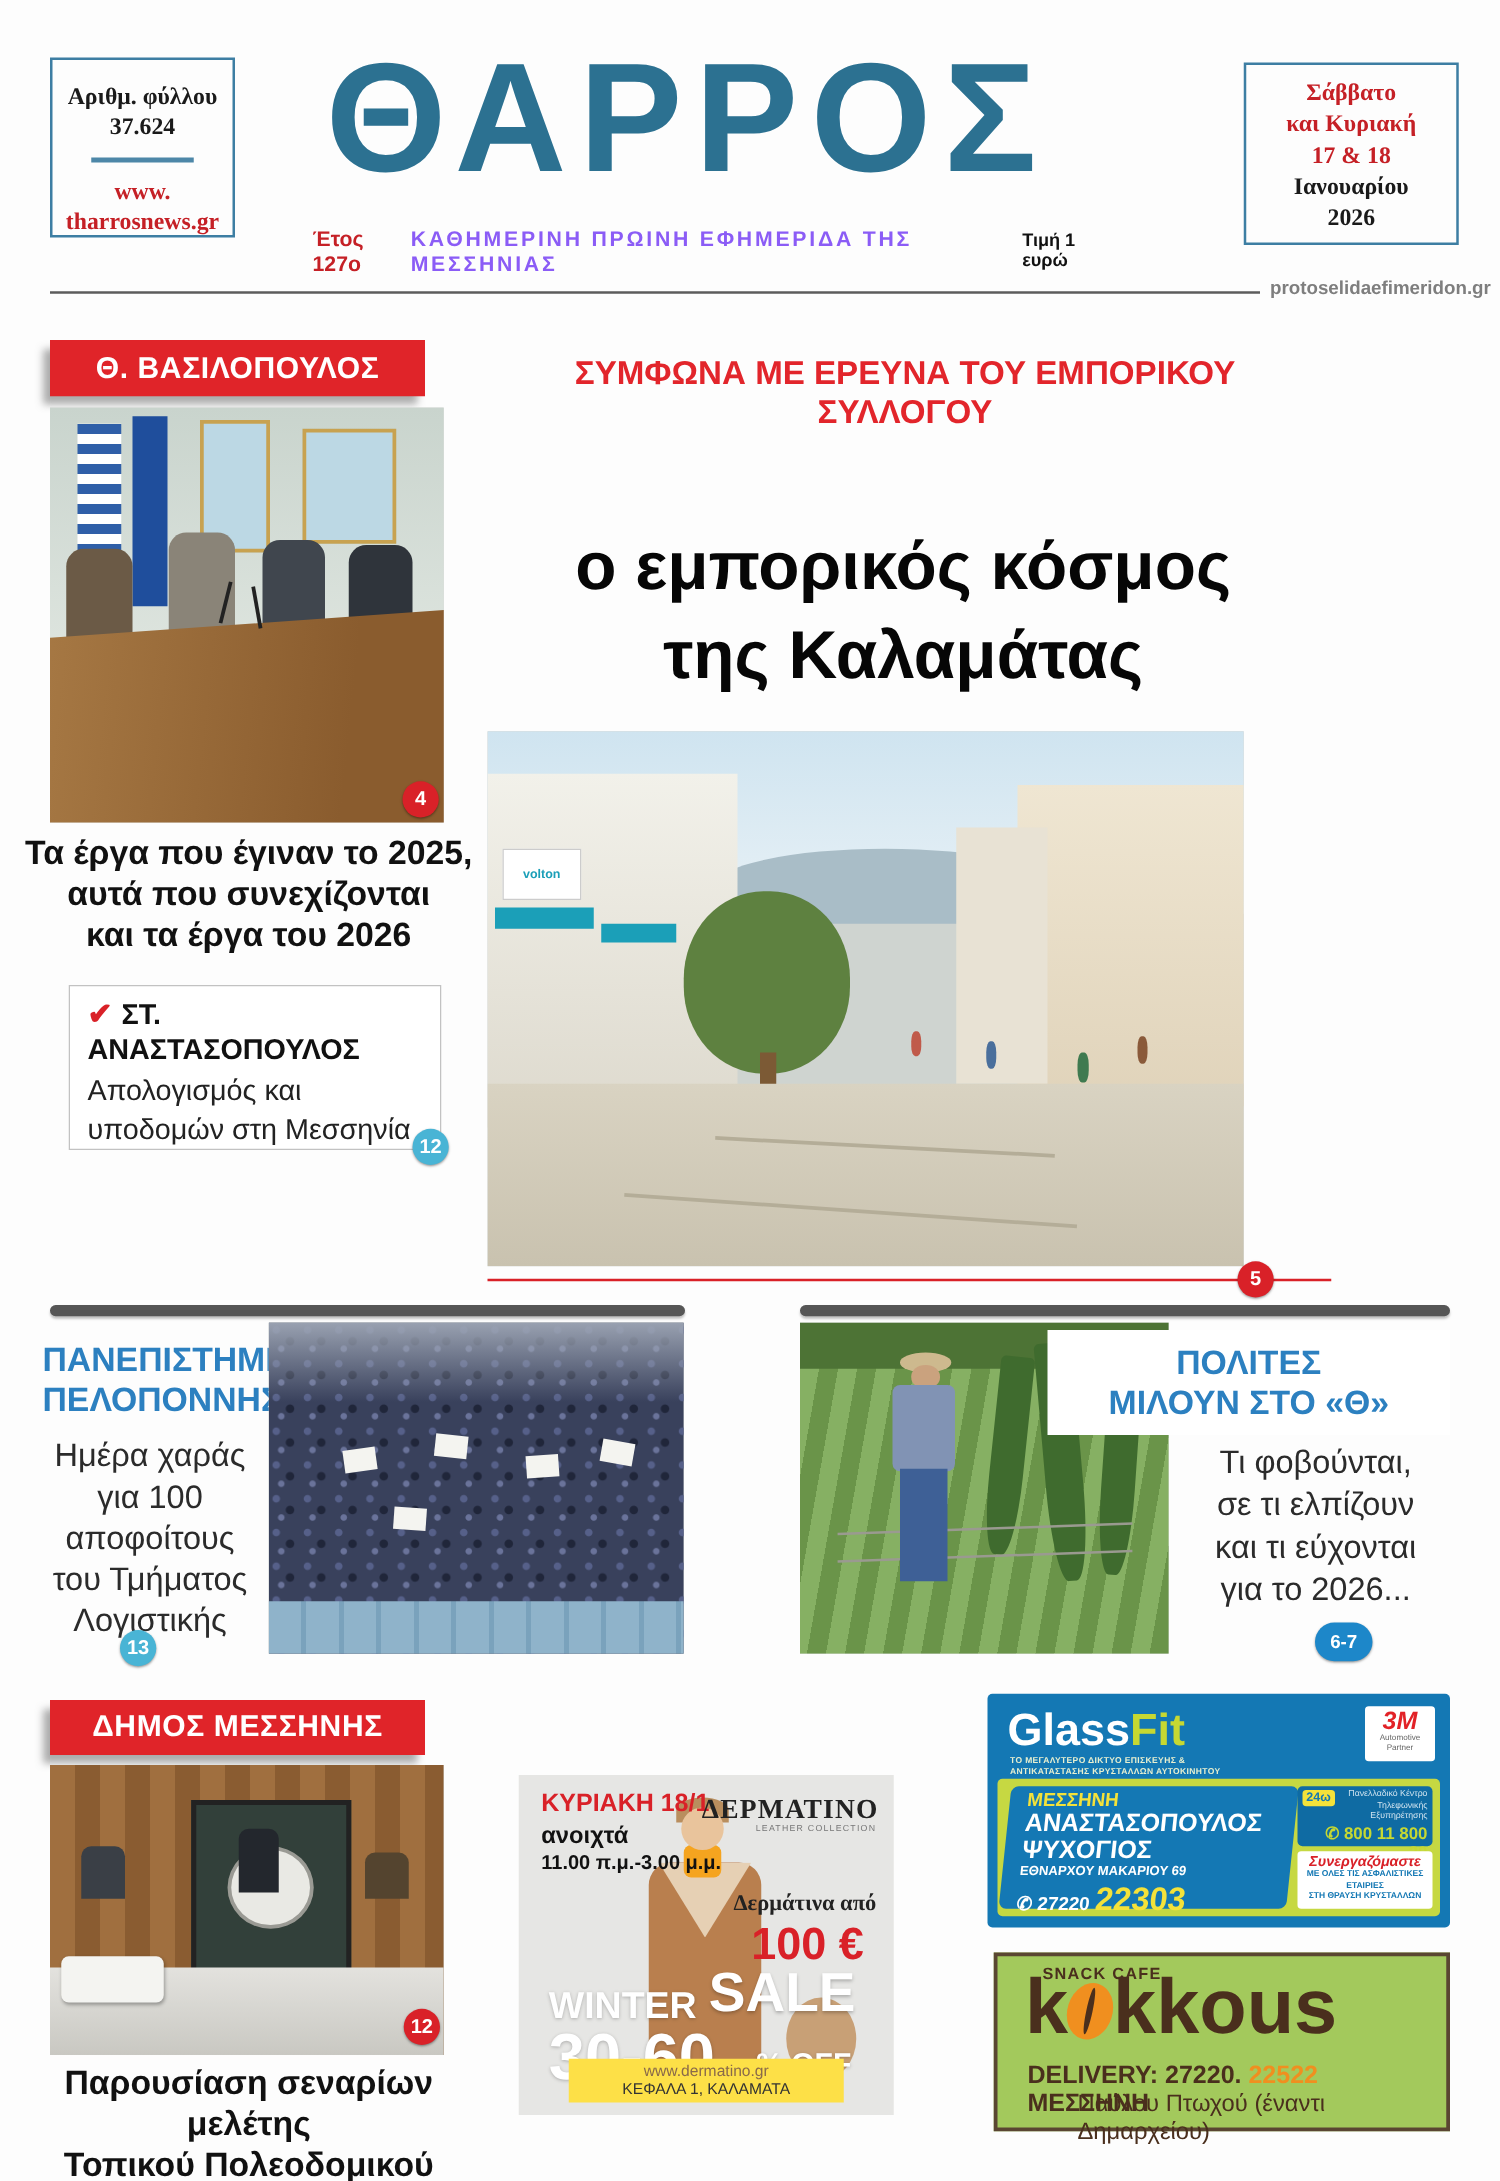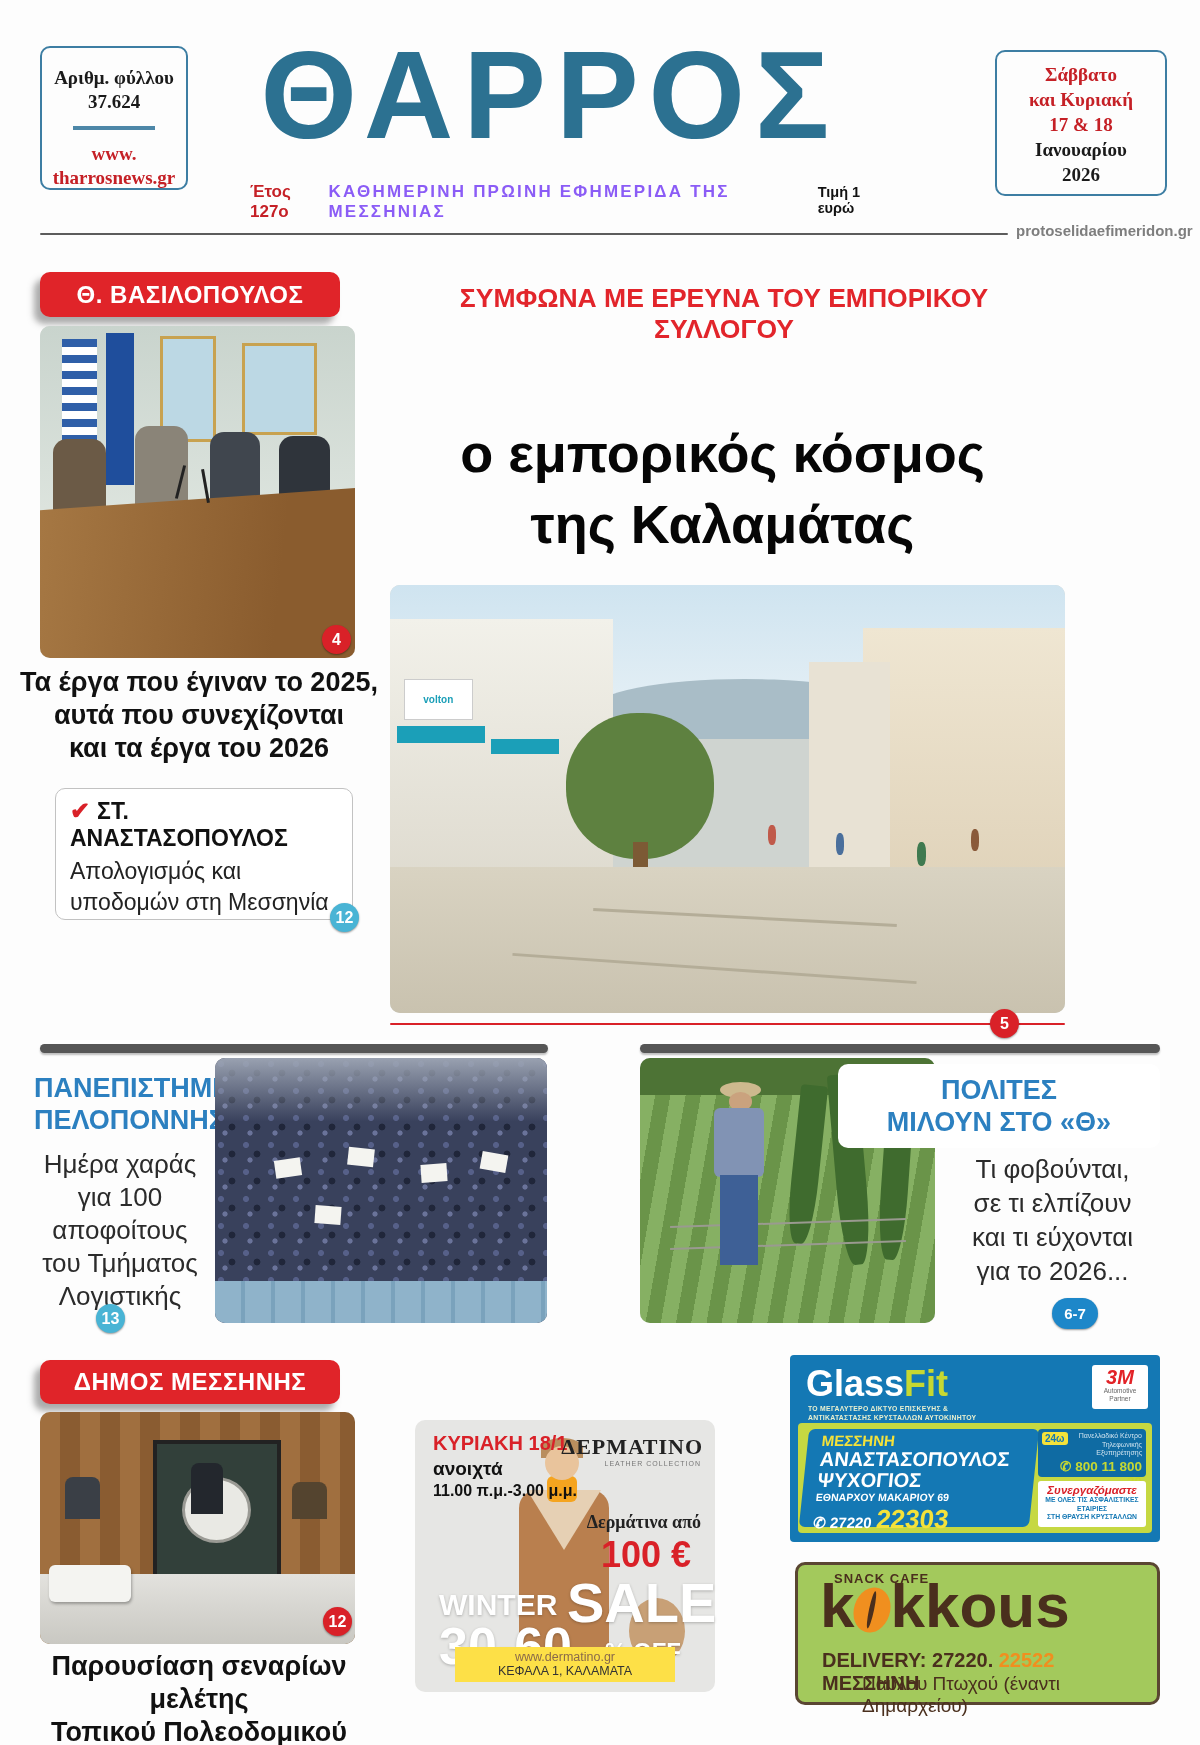--- a/index.html
+++ b/index.html
@@ -1,18 +1,18 @@
 <!DOCTYPE html>
 <html><head>
 <meta charset="utf-8">
 <style>
   html,body{margin:0;padding:0;background:#888;}
   #page{position:relative;width:1200px;height:1745px;margin:0 auto;background:#fdfdfd;
         font-family:"Liberation Sans",sans-serif;overflow:hidden;}
-  .abs{position:absolute;border-radius:10px;}
+  .abs{position:absolute;}
   .ctr{text-align:center;}
 
   
   .issue-box{left:40px;top:46px;width:148px;height:144px;border:2px solid #3d7ea3;
              font-family:"Liberation Serif",serif;font-weight:bold;text-align:center;
              padding-top:18px;box-sizing:border-box;color:#1a1a1a;}
   .issue-box .ln{font-size:19px;line-height:24px;}
   .issue-div{width:82px;height:4px;background:#4d87a8;margin:12px auto 12px;}
   .issue-box .red{color:#c52026;font-size:19px;line-height:24px;}
   .logo{left:205px;top:18px;width:690px;height:160px;color:#2c7191;font-weight:bold;
@@ -52,21 +52,21 @@
            background:linear-gradient(#c9d4cd,#dde4de);}
   .p1-frame{position:absolute;background:#bcd8e4;border:3px solid #c8a250;}
   .p1-flag-gr{position:absolute;left:7%;top:4%;width:11%;height:48%;
       background:repeating-linear-gradient(#2f5fa8 0 8px,#fff 8px 16px);}
   .p1-flag-eu{position:absolute;left:21%;top:2%;width:9%;height:46%;background:#1f4e9c;}
   .p1-person{position:absolute;border-radius:14px 14px 0 0;}
   .p1-table{position:absolute;left:-6%;bottom:-4%;width:115%;height:52%;
             background:linear-gradient(100deg,#a87a45,#8a5c2e 70%);transform:rotate(-4deg);}
   .p1-mic{position:absolute;width:3px;height:34px;background:#222;}
   
-  .ph2{left:390px;top:585px;width:675px;height:428px;}
+  .ph2{left:390px;top:585px;width:605px;height:428px;}
   .p2-sky{position:absolute;left:0;top:0;width:100%;height:34%;background:linear-gradient(#cfe4f0,#e8f1f6);}
   .p2-mtn{position:absolute;left:30%;top:22%;width:45%;height:14%;background:#a9bdc7;border-radius:50% 50% 0 0;}
   .p2-bldL{position:absolute;left:0;top:8%;width:33%;height:66%;background:linear-gradient(#f2f1ea,#ddd9cd);}
   .p2-awn{position:absolute;background:#1b9fb8;}
   .p2-volton{position:absolute;left:2%;top:22%;width:10%;height:9%;background:#fff;border:1px solid #ccc;
              font-size:10px;font-weight:bold;color:#1b9fb8;display:flex;align-items:center;justify-content:center;}
   .p2-bldR{position:absolute;right:0;top:10%;width:30%;height:60%;background:linear-gradient(#efe6d2,#e0d3ba);}
   .p2-bldR2{position:absolute;right:26%;top:18%;width:12%;height:48%;background:#e8e2d4;}
   .p2-tree{position:absolute;left:26%;top:30%;width:22%;height:34%;background:#5e8140;border-radius:48%;}
   .p2-trunk{position:absolute;left:36%;top:60%;width:2.2%;height:22%;background:#7c5a35;}
@@ -151,21 +151,21 @@
   .d-coat{position:absolute;left:104px;top:70px;width:90px;height:190px;background:#b97f4e;
           border-radius:18px 18px 0 0;}
   .d-collar{position:absolute;left:112px;top:70px;width:74px;height:60px;background:#e6d0b4;
             clip-path:polygon(0 0,100% 0,50% 100%);}
   .d-fluff{position:absolute;right:30px;bottom:28px;width:56px;height:66px;background:#c8a076;border-radius:50%;}
   .derm .from{position:absolute;right:14px;top:92px;font-family:"Liberation Serif",serif;
               font-weight:bold;font-size:18px;color:#222;}
   .derm .price{position:absolute;right:24px;top:114px;color:#d92128;font-weight:bold;font-size:36px;}
   .derm .winter{position:absolute;left:24px;top:168px;color:#fff;font-weight:bold;font-size:30px;
                 text-shadow:0 1px 3px rgba(0,0,0,.25);}
-  .derm .sale{position:absolute;left:152px;top:150px;color:#fff;font-weight:bold;font-size:56px;
+  .derm .sale{position:absolute;left:152px;top:150px;color:#fff;font-weight:bold;font-size:44px;
               text-shadow:0 1px 3px rgba(0,0,0,.25);text-align:right;}
   .derm .disc{position:absolute;left:24px;top:196px;color:#fff;font-weight:bold;font-size:52px;
               text-shadow:0 1px 3px rgba(0,0,0,.25);}
   .derm .pct{position:absolute;left:190px;top:218px;color:#fff;font-weight:bold;font-size:24px;
              text-shadow:0 1px 3px rgba(0,0,0,.25);}
   .derm .foot{position:absolute;left:40px;bottom:10px;width:220px;background:#fde047;text-align:center;
               padding:3px 0 4px;font-size:12.5px;color:#333;}
   .derm .foot .site{color:#8a6a4a;}
 
   

